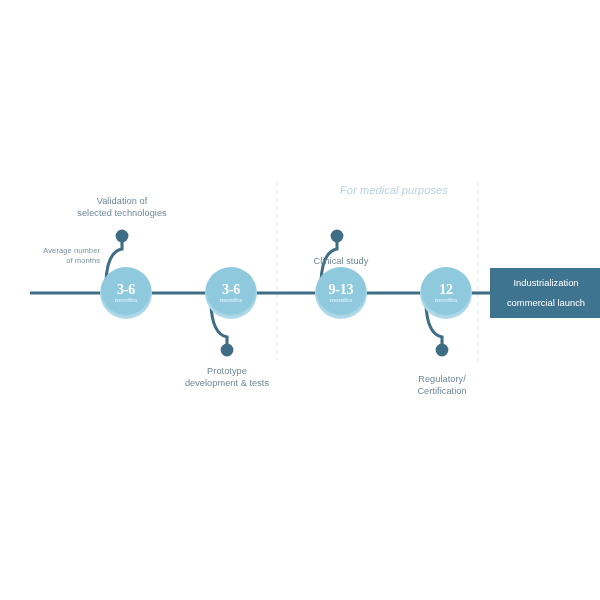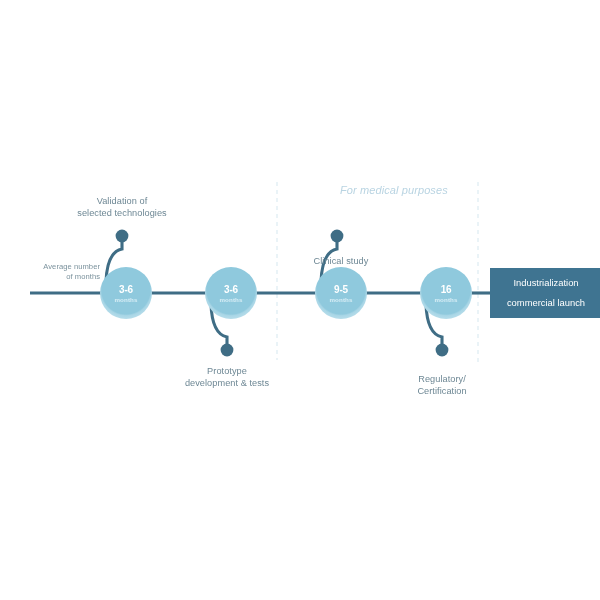--- a/index.html
+++ b/index.html
@@ -63,24 +63,25 @@
                 #8fc9dd 0%, #8fc9dd 62%,
                 #a9d6e6 66%, #bfe1ed 80%, #cfe9f3 100%);
     display: flex;
     flex-direction: column;
     align-items: center;
     justify-content: center;
     box-sizing: border-box;
   }
   .node .num {
     color: #ffffff;
-    font-size: 10px;
+    font-size: 14px;
     font-weight: bold;
     line-height: 13px;
     letter-spacing: -0.2px;
+    font-family: Liberation Serif, serif;
   }
   .node .unit {
     color: #d8eef6;
     font-size: 6.2px;
     font-weight: bold;
     line-height: 7px;
     letter-spacing: 0.1px;
     margin-top: 0.5px;
   }
 
@@ -129,42 +130,42 @@
     <path d="M211,304 Q212,334 227,337 L227,346" stroke="#3f6d85" stroke-width="3.1" fill="none" stroke-linecap="round"></path>
     <circle cx="227" cy="350" r="6.4" fill="#3f6d85"></circle>
 
     <path d="M321,282 Q322,252 337,249 L337,240" stroke="#3f6d85" stroke-width="3.1" fill="none" stroke-linecap="round"></path>
     <circle cx="337" cy="236" r="6.4" fill="#3f6d85"></circle>
 
     <path d="M426,304 Q427,334 442,337 L442,346" stroke="#3f6d85" stroke-width="3.1" fill="none" stroke-linecap="round"></path>
     <circle cx="442" cy="350" r="6.4" fill="#3f6d85"></circle>
   </svg>
 
-  <div class="txt axis-note right" style="left:14px; top:262px; width:86px;">Average number
+  <div class="txt axis-note right" style="left:14px; top:246px; width:86px;">Average number
 of months</div>
 
   <div class="txt medical-note" style="left:340px; top:186px; width:130px;">For medical purposes</div>
 
   <div class="node" style="left:100px; top:267px;">
     <span class="num">3-6</span>
     <span class="unit">months</span>
   </div>
 
   <div class="node" style="left:205px; top:267px;">
     <span class="num">3-6</span>
     <span class="unit">months</span>
   </div>
 
   <div class="node" style="left:315px; top:267px;">
-    <span class="num">9-5</span>
+    <span class="num">9-13</span>
     <span class="unit">months</span>
   </div>
 
   <div class="node" style="left:420px; top:267px;">
-    <span class="num">16</span>
+    <span class="num">12</span>
     <span class="unit">months</span>
   </div>
 
   <div class="txt center" style="left:167px; top:366px; width:120px;">Prototype
 development &amp; tests</div>
 
   <div class="txt center" style="left:62px; top:196px; width:120px;">Validation of
 selected technologies</div>
 
   <div class="txt center" style="left:281px; top:208px; width:120px;margin-top:48px;">Clinical study</div>

